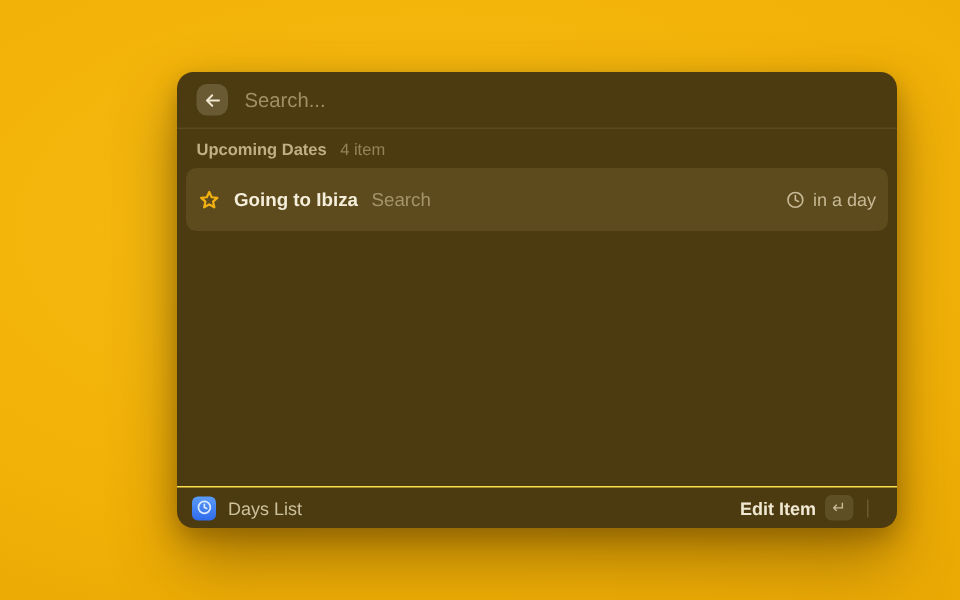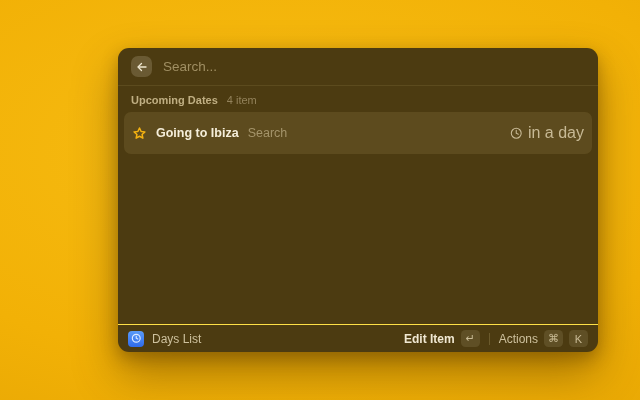--- a/index.html
+++ b/index.html
@@ -85,21 +85,21 @@
     font-size: 12.5px;
     color: #a4946a;
     white-space: nowrap;
   }
   .row-spacer { flex: 1; }
   .row-accessory {
     display: flex;
     align-items: center;
     gap: 5px;
     color: #c7b995;
-    font-size: 16px;
+    font-size: 12px;
     white-space: nowrap;
   }
   
   .footer {
     flex: 0 0 auto;
     height: 28px;
     border-top: 1px solid #fde047;
     display: flex;
     align-items: center;
     padding: 0 10px;
@@ -187,21 +187,16 @@
       <span class="app-name">Days List</span>
       <span class="f-spacer"></span>
 
       <div class="f-action">
         <span class="f-label strong">Edit Item</span>
         <span class="key">↵</span>
       </div>
 
       <span class="vdiv"></span>
 
-      <div class="f-action">
-        <span class="f-label">Actions</span>
-        <span class="key">⌘</span>
-        <span class="key">K</span>
-      </div>
     </div>
 
   </div>
 </div>
 
 </body></html>

